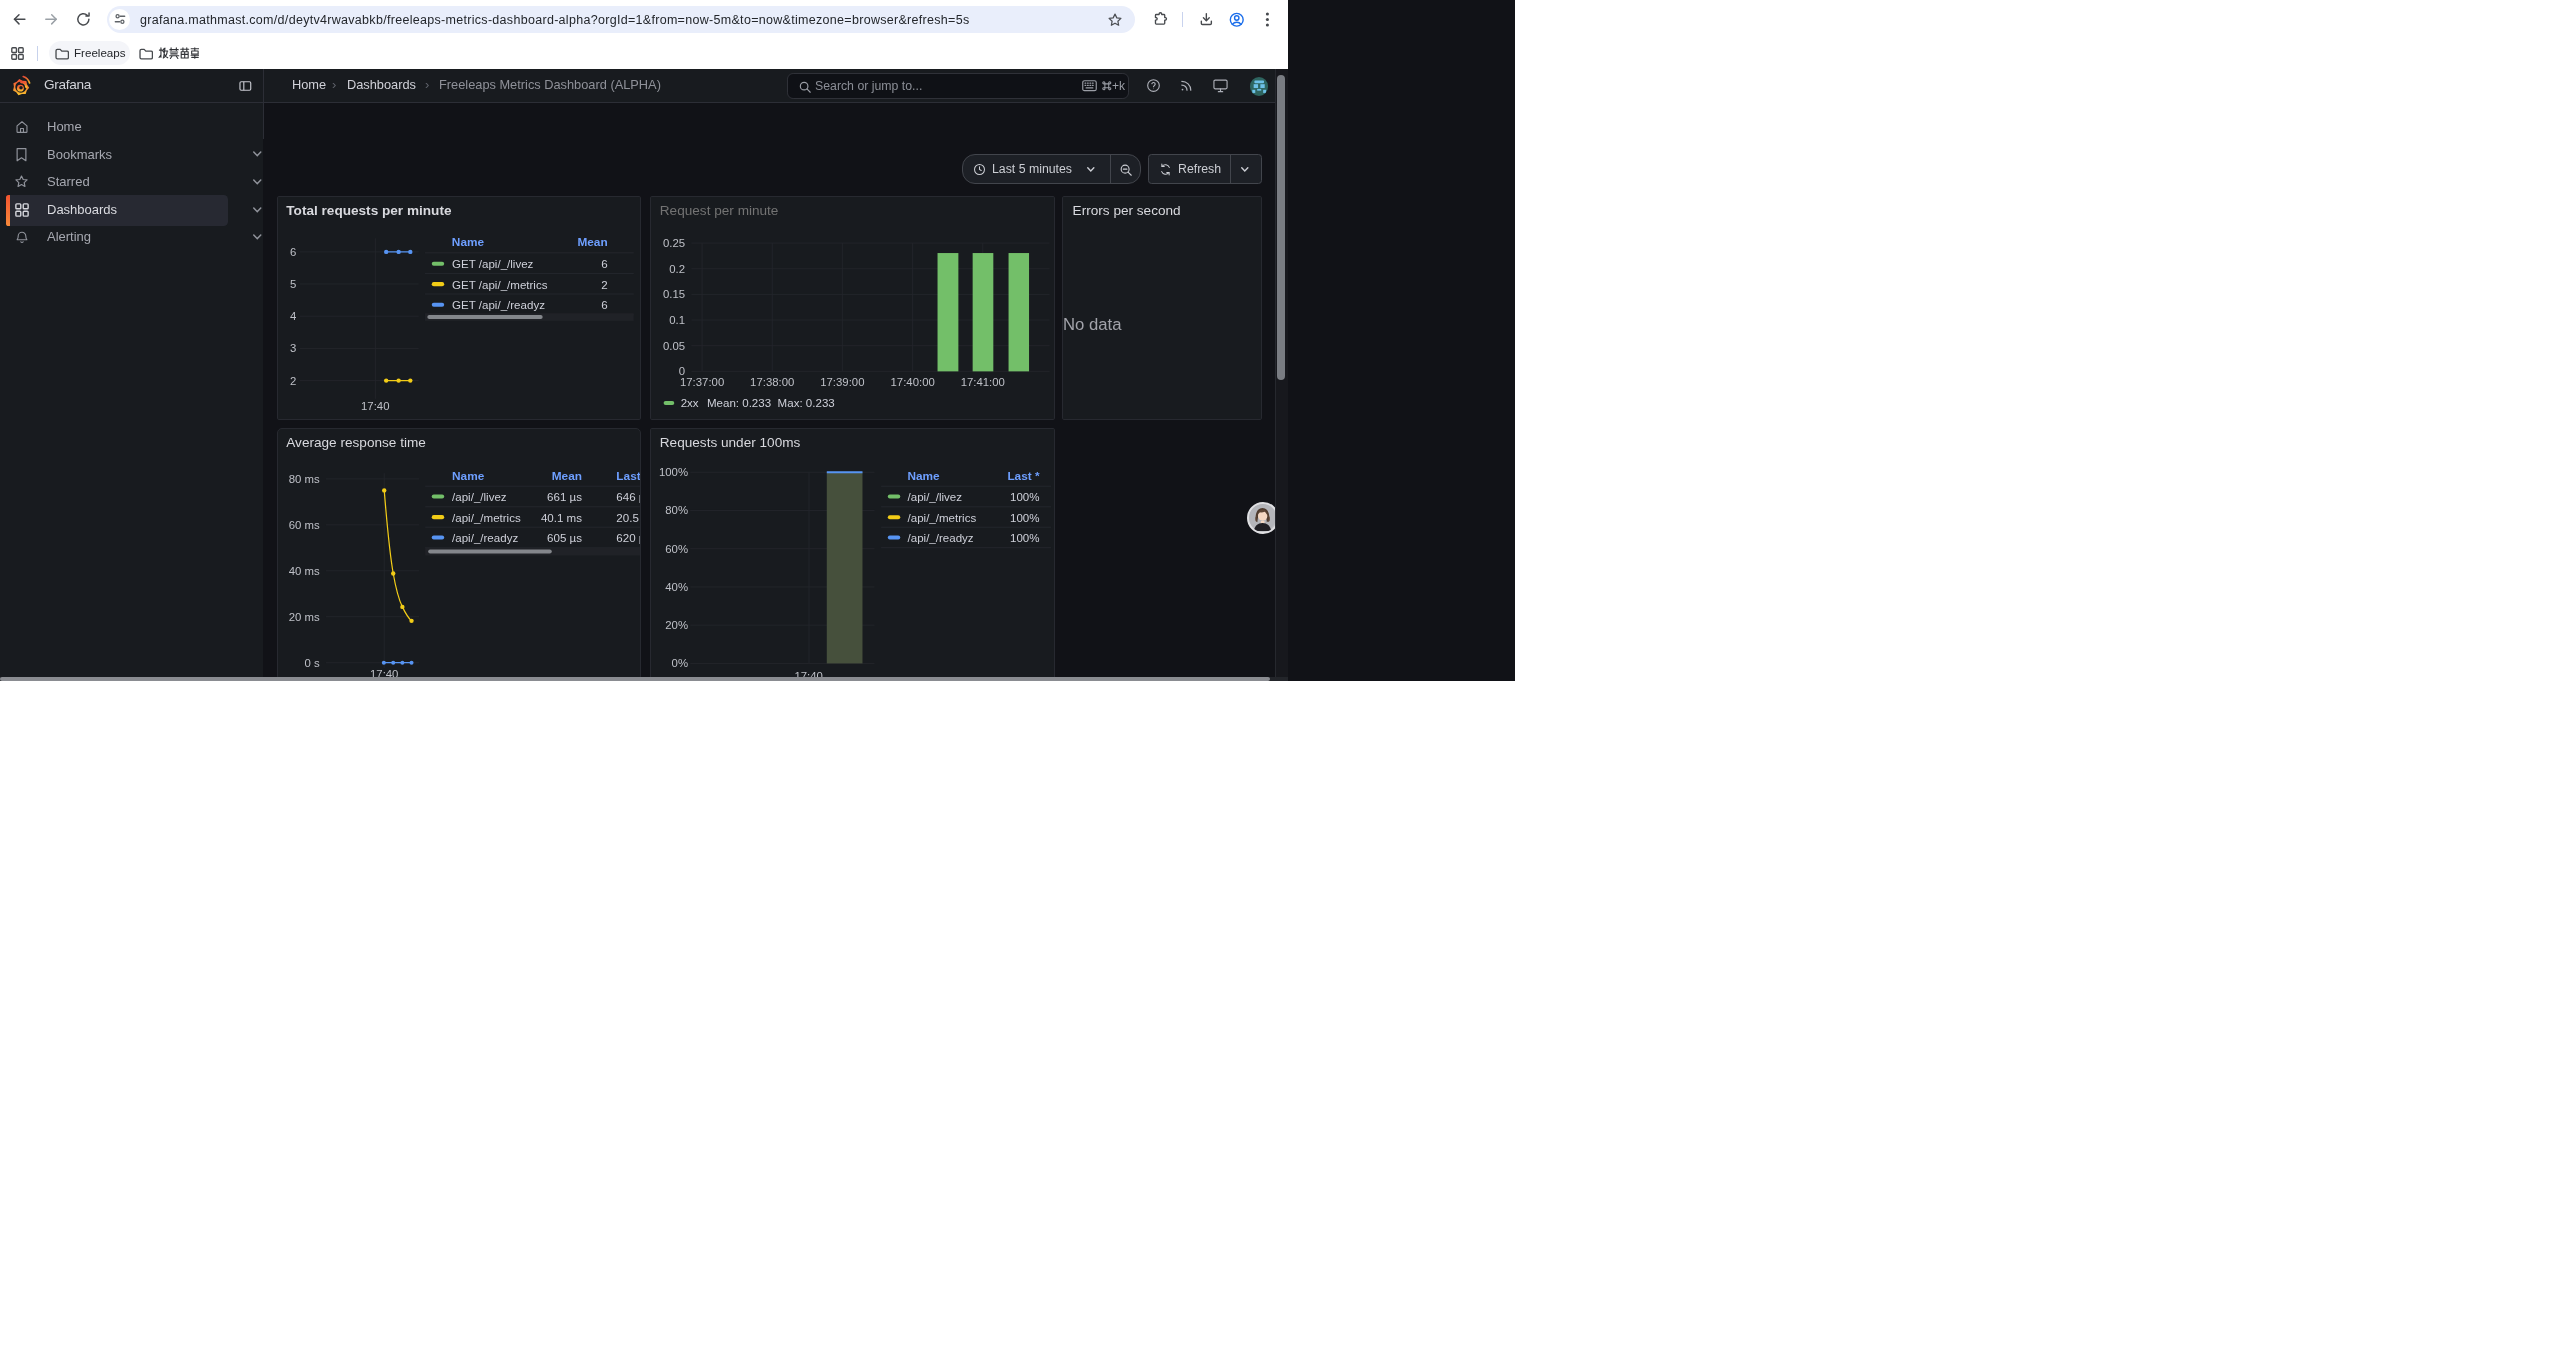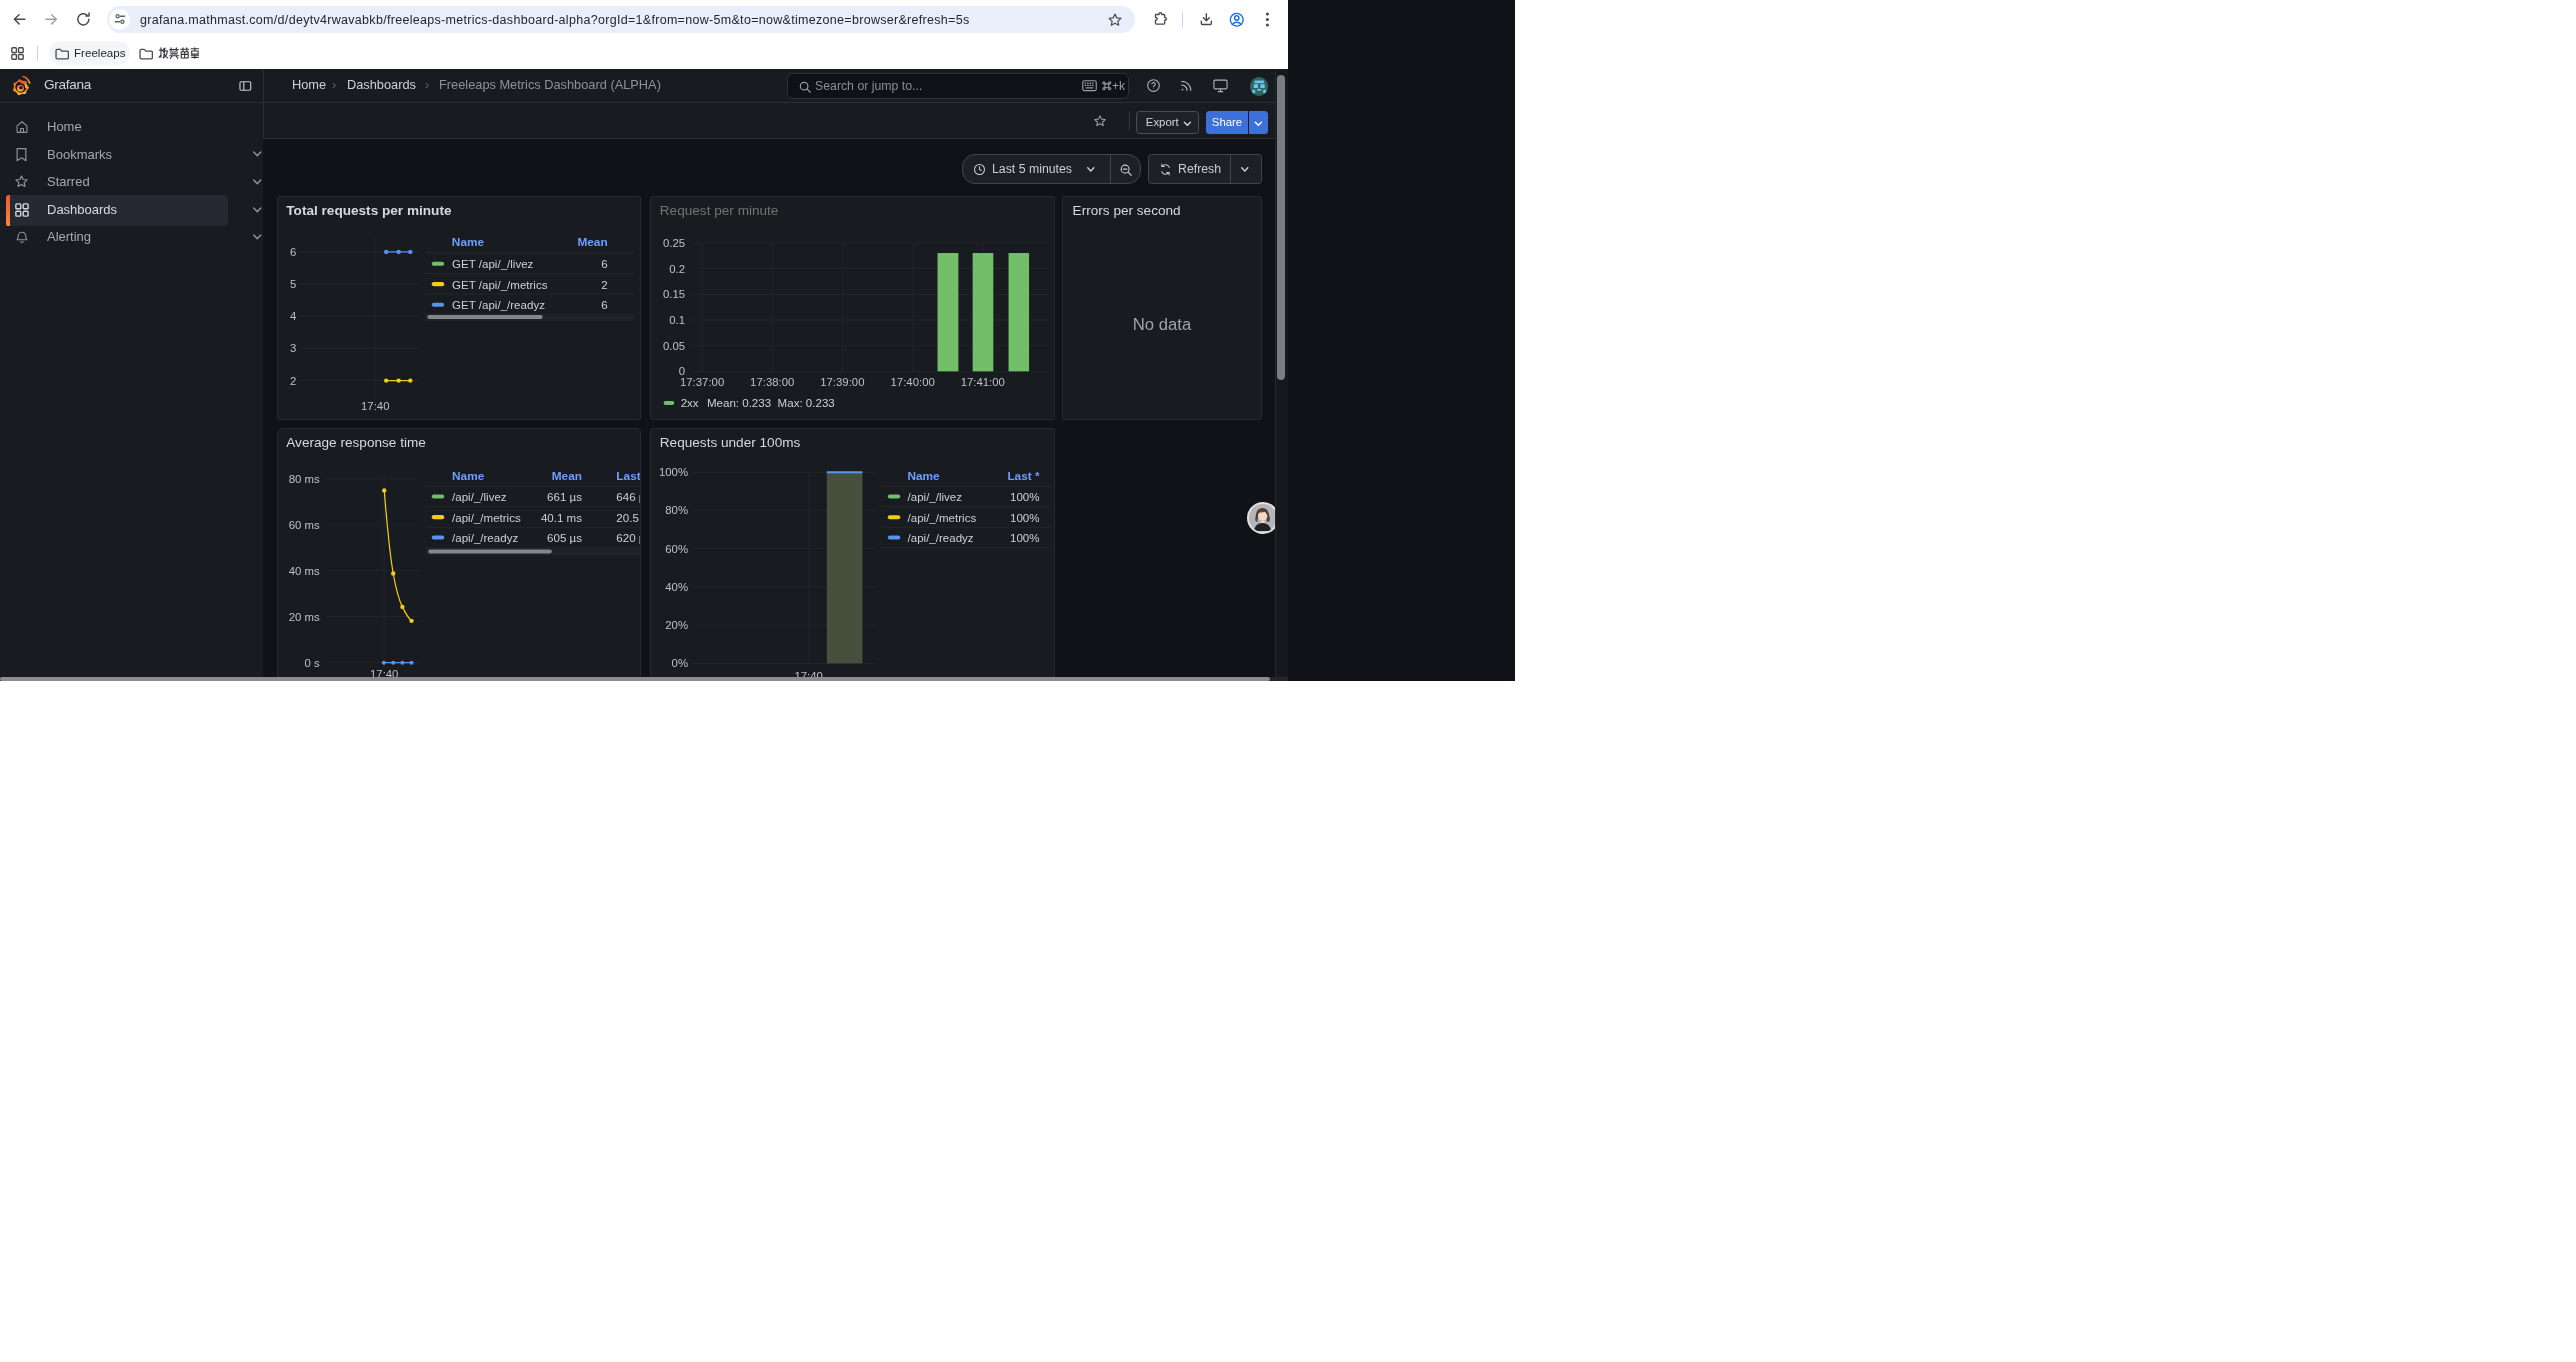--- a/index.html
+++ b/index.html
@@ -152,39 +152,20 @@
           <rect x="5" y="4" width="11" height="3" rx="1" fill="#6ec1e8"></rect>
           <rect x="4.2" y="8.2" width="5" height="4.4" fill="#6ec1e8"></rect>
           <rect x="11.8" y="8.2" width="5" height="4.4" fill="#6ec1e8"></rect>
           <rect x="8.2" y="13.6" width="4.6" height="2" fill="#6ec1e8"></rect>
           <rect x="2.6" y="14.6" width="3.4" height="3.6" fill="#6ec1e8"></rect>
           <rect x="15" y="14.6" width="3.4" height="3.6" fill="#6ec1e8"></rect>
         </svg>
   </div>
 </div>
 
-<div class="abs" style="left:263px;top:103px;width:1025px;height:36px;background:#181b1f;border-bottom:0.9px solid #2c2e36;box-sizing:border-box">
-  <svg class="abs" style="left:830px;top:11.4px" width="14" height="14" viewBox="0 0 24 24" fill="none" stroke="#9da0a8" stroke-width="1.8" stroke-linejoin="round">
-        <path d="M12 3.2l2.7 5.6 6.2.7-4.6 4.3 1.2 6.1-5.5-3.1-5.5 3.1 1.2-6.1L3.1 9.5l6.2-.7z"></path>
-      </svg>
-  <div class="abs" style="left:866px;top:8.4px;width:0.9px;height:19px;background:#33353d"></div>
-  <div class="abs" style="left:873px;top:8.2px;width:63px;height:23px;border:0.9px solid #4c4f57;border-radius:3.5px;box-sizing:border-box;background:#1e2127">
-    <div class="abs" style="left:8.8px;top:0;height:21.4px;line-height:21.4px;font-size:11.4px;color:#d4d5db">Export</div>
-    <svg class="abs" style="left:46px;top:7.5px" width="8.8" height="7" viewBox="0 0 10 8" fill="none" stroke="#d4d5db" stroke-width="1.6" stroke-linecap="round">
-          <path d="M1.5 2.5 5 6l3.5-3.5"></path>
-        </svg>
-  </div>
-  <div class="abs" style="left:943px;top:8.2px;width:62px;height:23px;border-radius:3.5px;background:#3d71d9">
-    <div class="abs" style="left:0;top:0;width:42px;height:23px;line-height:23px;font-size:11.4px;font-weight:500;color:#ffffff;text-align:center">Share</div>
-    <div class="abs" style="left:42px;top:0;width:0.9px;height:23px;background:#18191f"></div>
-    <svg class="abs" style="left:48px;top:8.8px" width="8.8" height="7" viewBox="0 0 10 8" fill="none" stroke="#ffffff" stroke-width="1.6" stroke-linecap="round">
-          <path d="M1.5 2.5 5 6l3.5-3.5"></path>
-        </svg>
-  </div>
-</div>
 
 <div class="abs" style="left:0;top:103px;width:263px;height:578px;background:#181b1f">
 
   <svg class="abs" style="left:15px;top:16.7px" width="14" height="14" viewBox="0 0 24 24" fill="none" stroke="#90939b" stroke-width="1.9" stroke-linejoin="round">
         <path d="M3.5 10.2 12 3l8.5 7.2V20a1.3 1.3 0 0 1-1.3 1.3H4.8A1.3 1.3 0 0 1 3.5 20z"></path>
         <path d="M9.5 21v-6.5h5V21"></path>
       </svg>
   <div class="abs" style="left:47px;top:15px;height:17.5px;line-height:17.5px;font-size:13px;color:#a6a8b0">Home</div>
 
   <svg class="abs" style="left:15px;top:44px" width="13" height="15" viewBox="0 0 20 24" fill="none" stroke="#90939b" stroke-width="1.9" stroke-linejoin="round">
@@ -355,21 +336,21 @@
     <g font-family="Liberation Sans,sans-serif" font-size="13.2" fill="#ced0d9">
       <text x="33.8" y="240.2">2xx</text>
       <text x="63.8" y="240.2">Mean: 0.233</text>
       <text x="144.5" y="240.2">Max: 0.233</text>
     </g>
   </svg>
 </div>
 
 <div class="abs" style="left:1062px;top:196px;width:200px;height:224px;background:#181b1f;border:0.9px solid #272930;border-radius:1.8px;box-sizing:border-box;overflow:hidden">
   <div class="abs" style="left:9.6px;top:5.7px;font-size:13.6px;font-weight:500;color:#d8d9de">Errors per second</div>
-  <div class="abs" style="left:0;top:118px;width:198px;text-align:center;font-size:16.7px;color:#a2a3aa">No data</div>
+  <div class="abs" style="left:0;top:118px;width:198px;font-size:16.7px;color:#a2a3aa">No data</div>
 </div>
 
 <div class="abs" style="left:277px;top:428px;width:364px;height:253px;background:#181b1f;border:0.9px solid #272930;border-radius:5px;box-sizing:border-box;overflow:hidden">
   <div class="abs" style="left:8.3px;top:6.1px;font-size:13.6px;font-weight:500;color:#d8d9de">Average response time</div>
   <svg class="abs" style="left:0;top:0" width="362" height="252" viewBox="0 0 413 287">
     <g stroke="#24262c" stroke-width="1">
       <line x1="54.7" y1="56.7" x2="161" y2="56.7"></line>
       <line x1="54.7" y1="109.1" x2="161" y2="109.1"></line>
       <line x1="54.7" y1="161.5" x2="161" y2="161.5"></line>
       <line x1="54.7" y1="213.9" x2="161" y2="213.9"></line>

